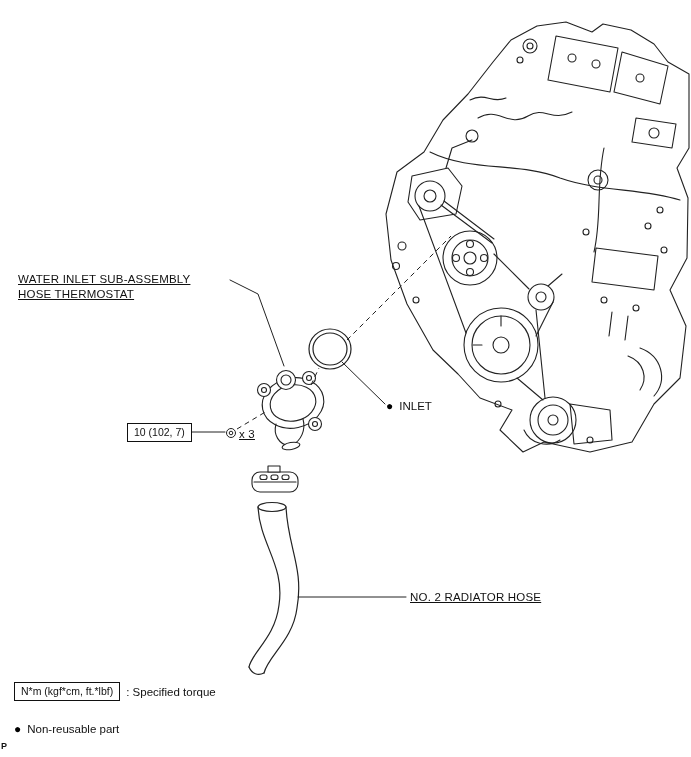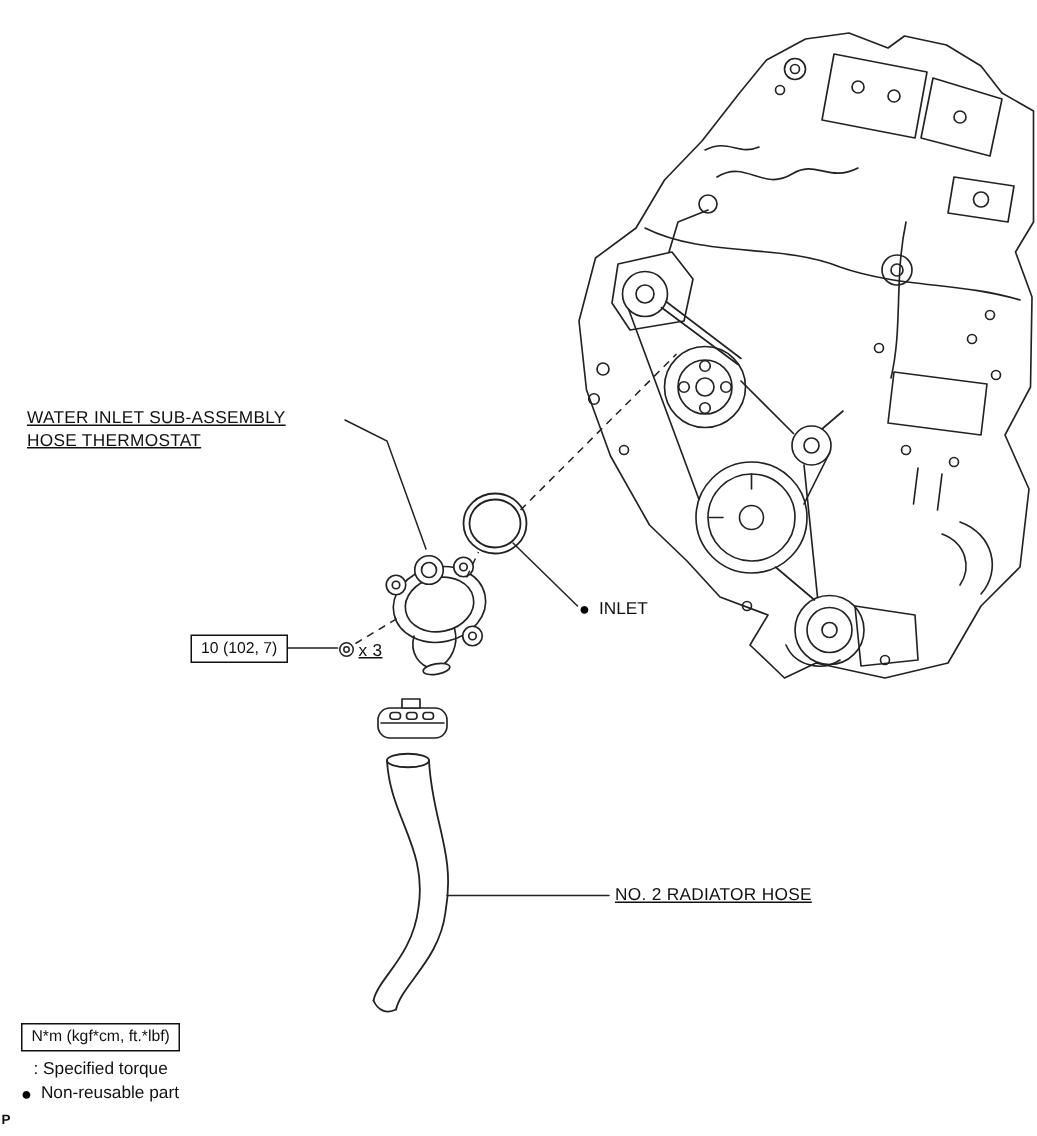--- a/index.html
+++ b/index.html
@@ -205,21 +205,21 @@
     <span class="bullet">●</span>
     <span>INLET</span>
   </div>
 
   <div class="spec-box" style="position:absolute; left:110px; top:423px;margin-left:17px;">10 (102, 7)</div>
 
   <div class="label" style="left:239px; top:427px;">x 3</div>
 
   <div class="label" style="left:410px; top:590px;">NO. 2 RADIATOR HOSE</div>
 
-  <div class="row" style="left:14px; top:682px;flex-direction:column;">
+  <div class="row" style="left:14px; top:682px;">
     <span class="spec-box">N*m (kgf*cm, ft.*lbf)</span>
     <span>: Specified torque</span>
   </div>
 
   <div class="row" style="left:14px; top:723px;">
     <span class="bullet">●</span>
     <span>Non-reusable part</span>
   </div>
 
   <div class="page-marker" style="left:1px; top:741px;">P</div>

